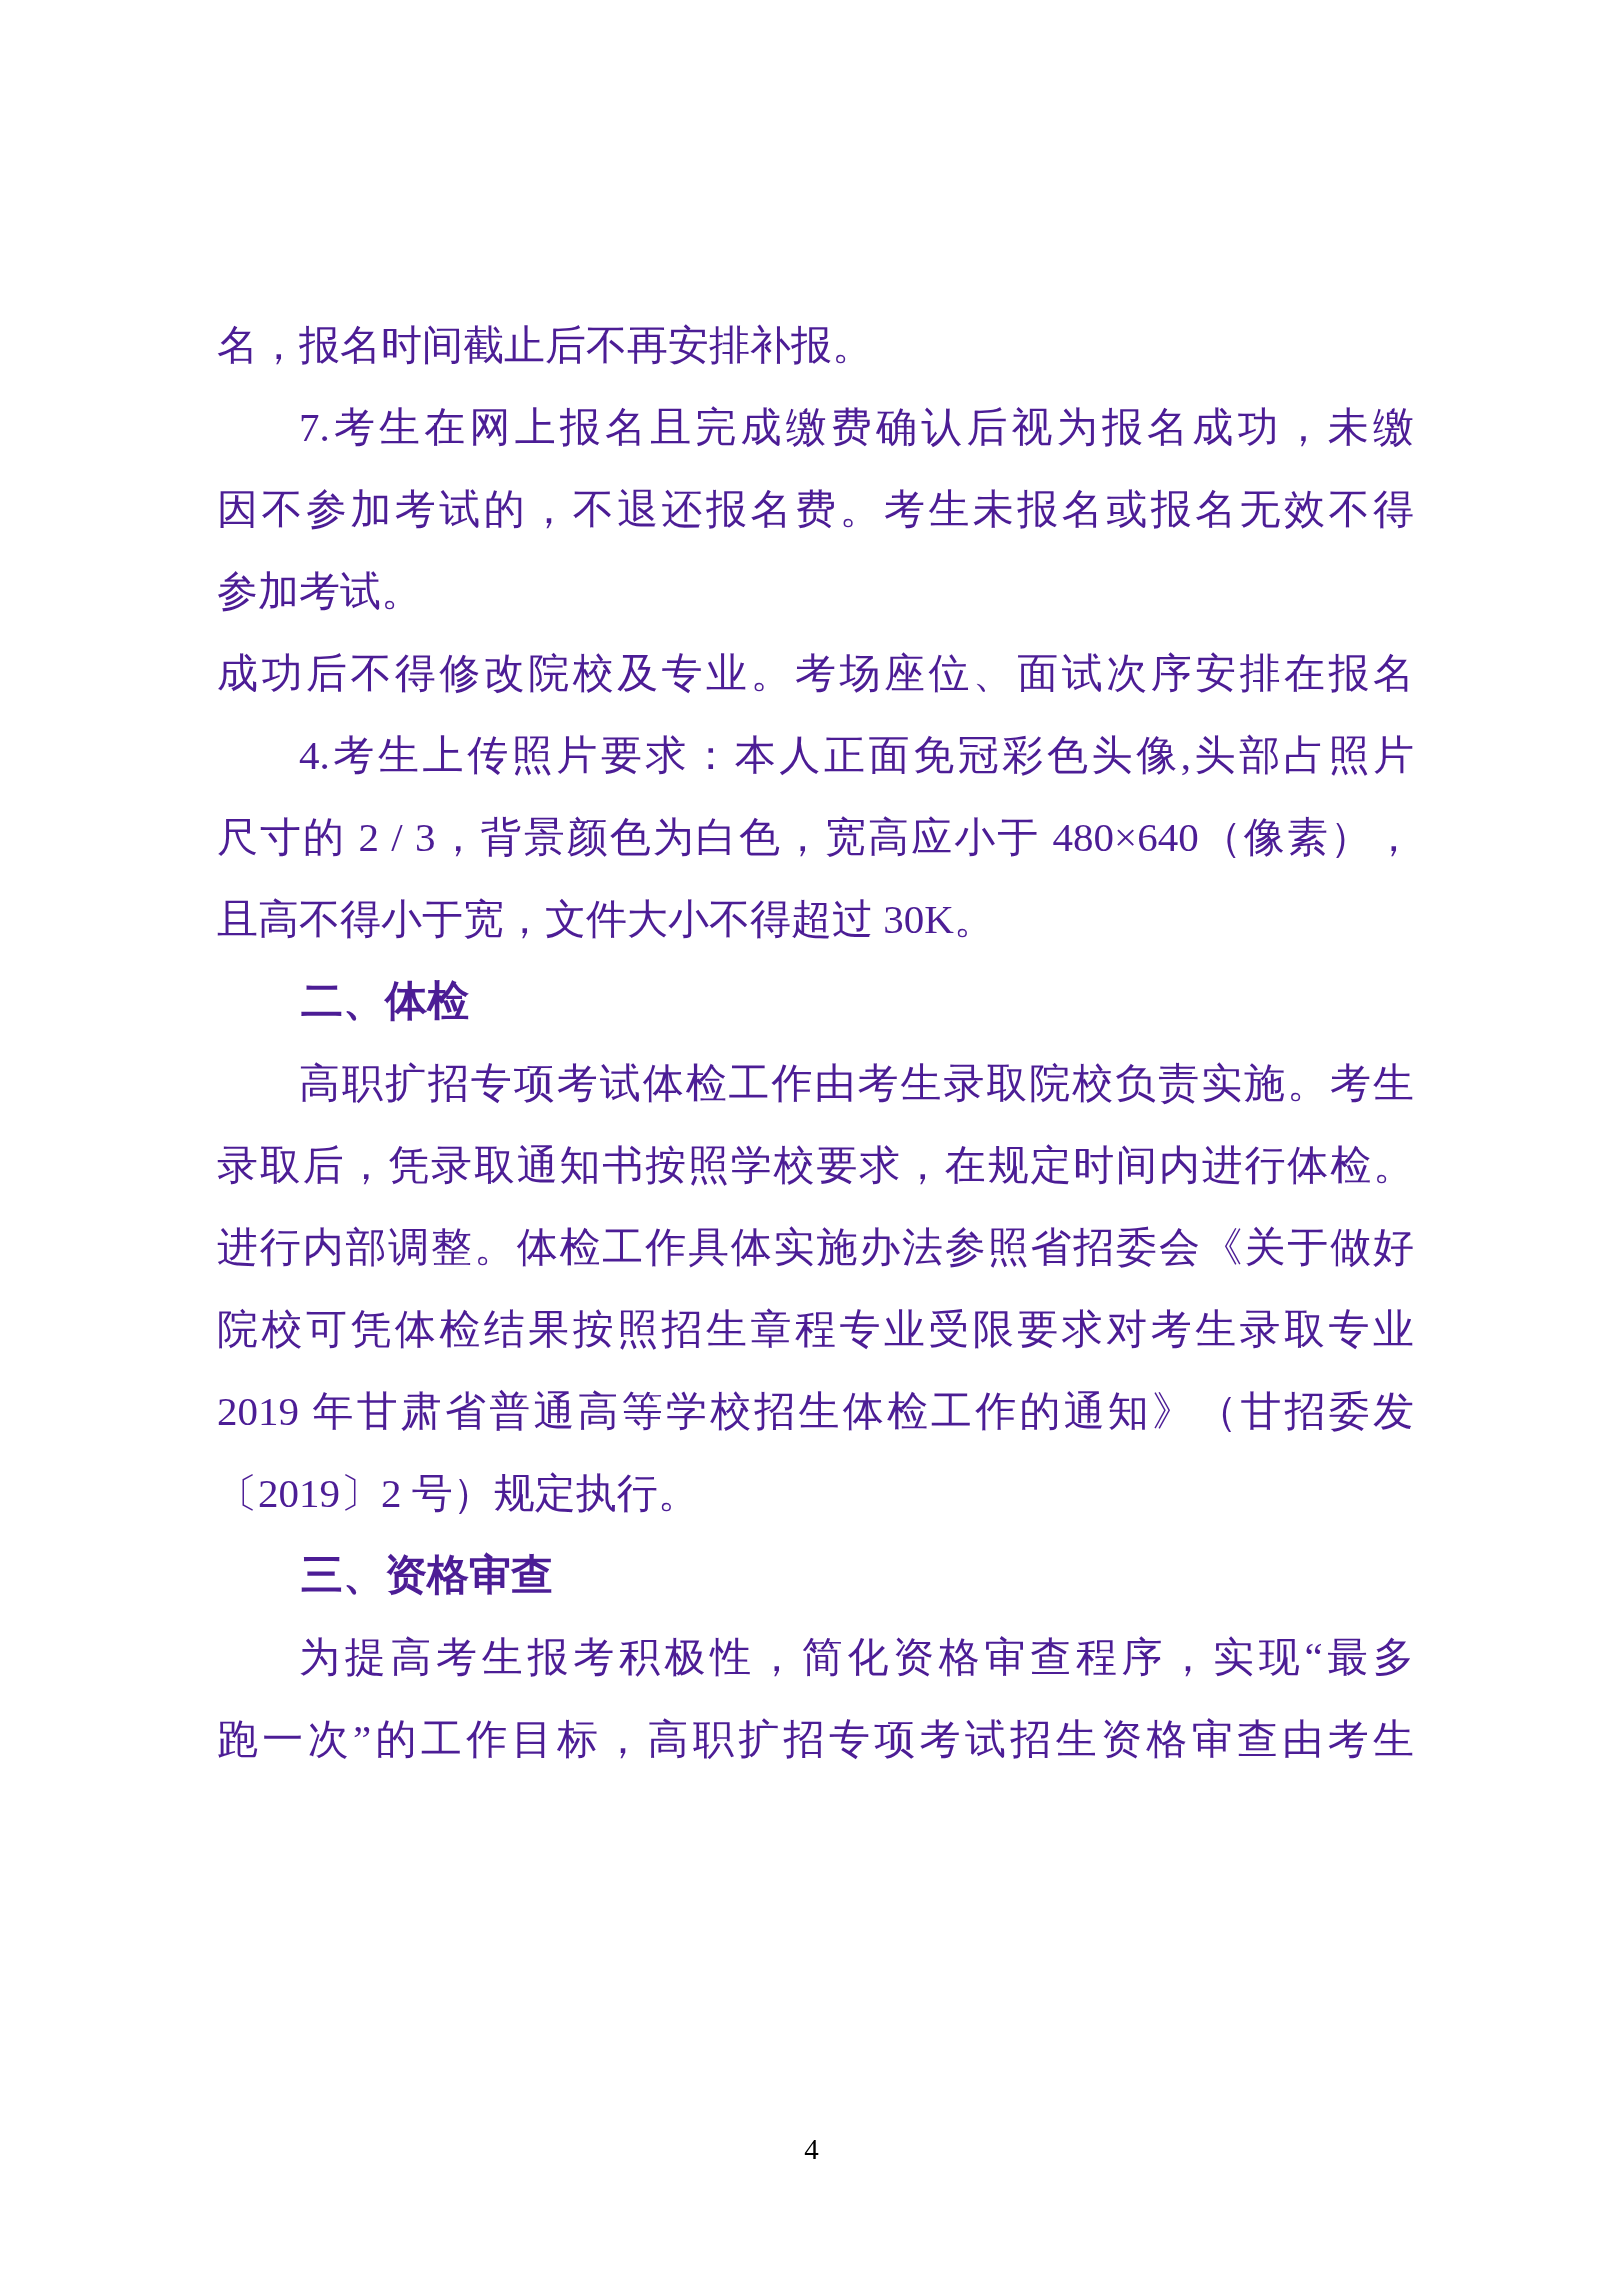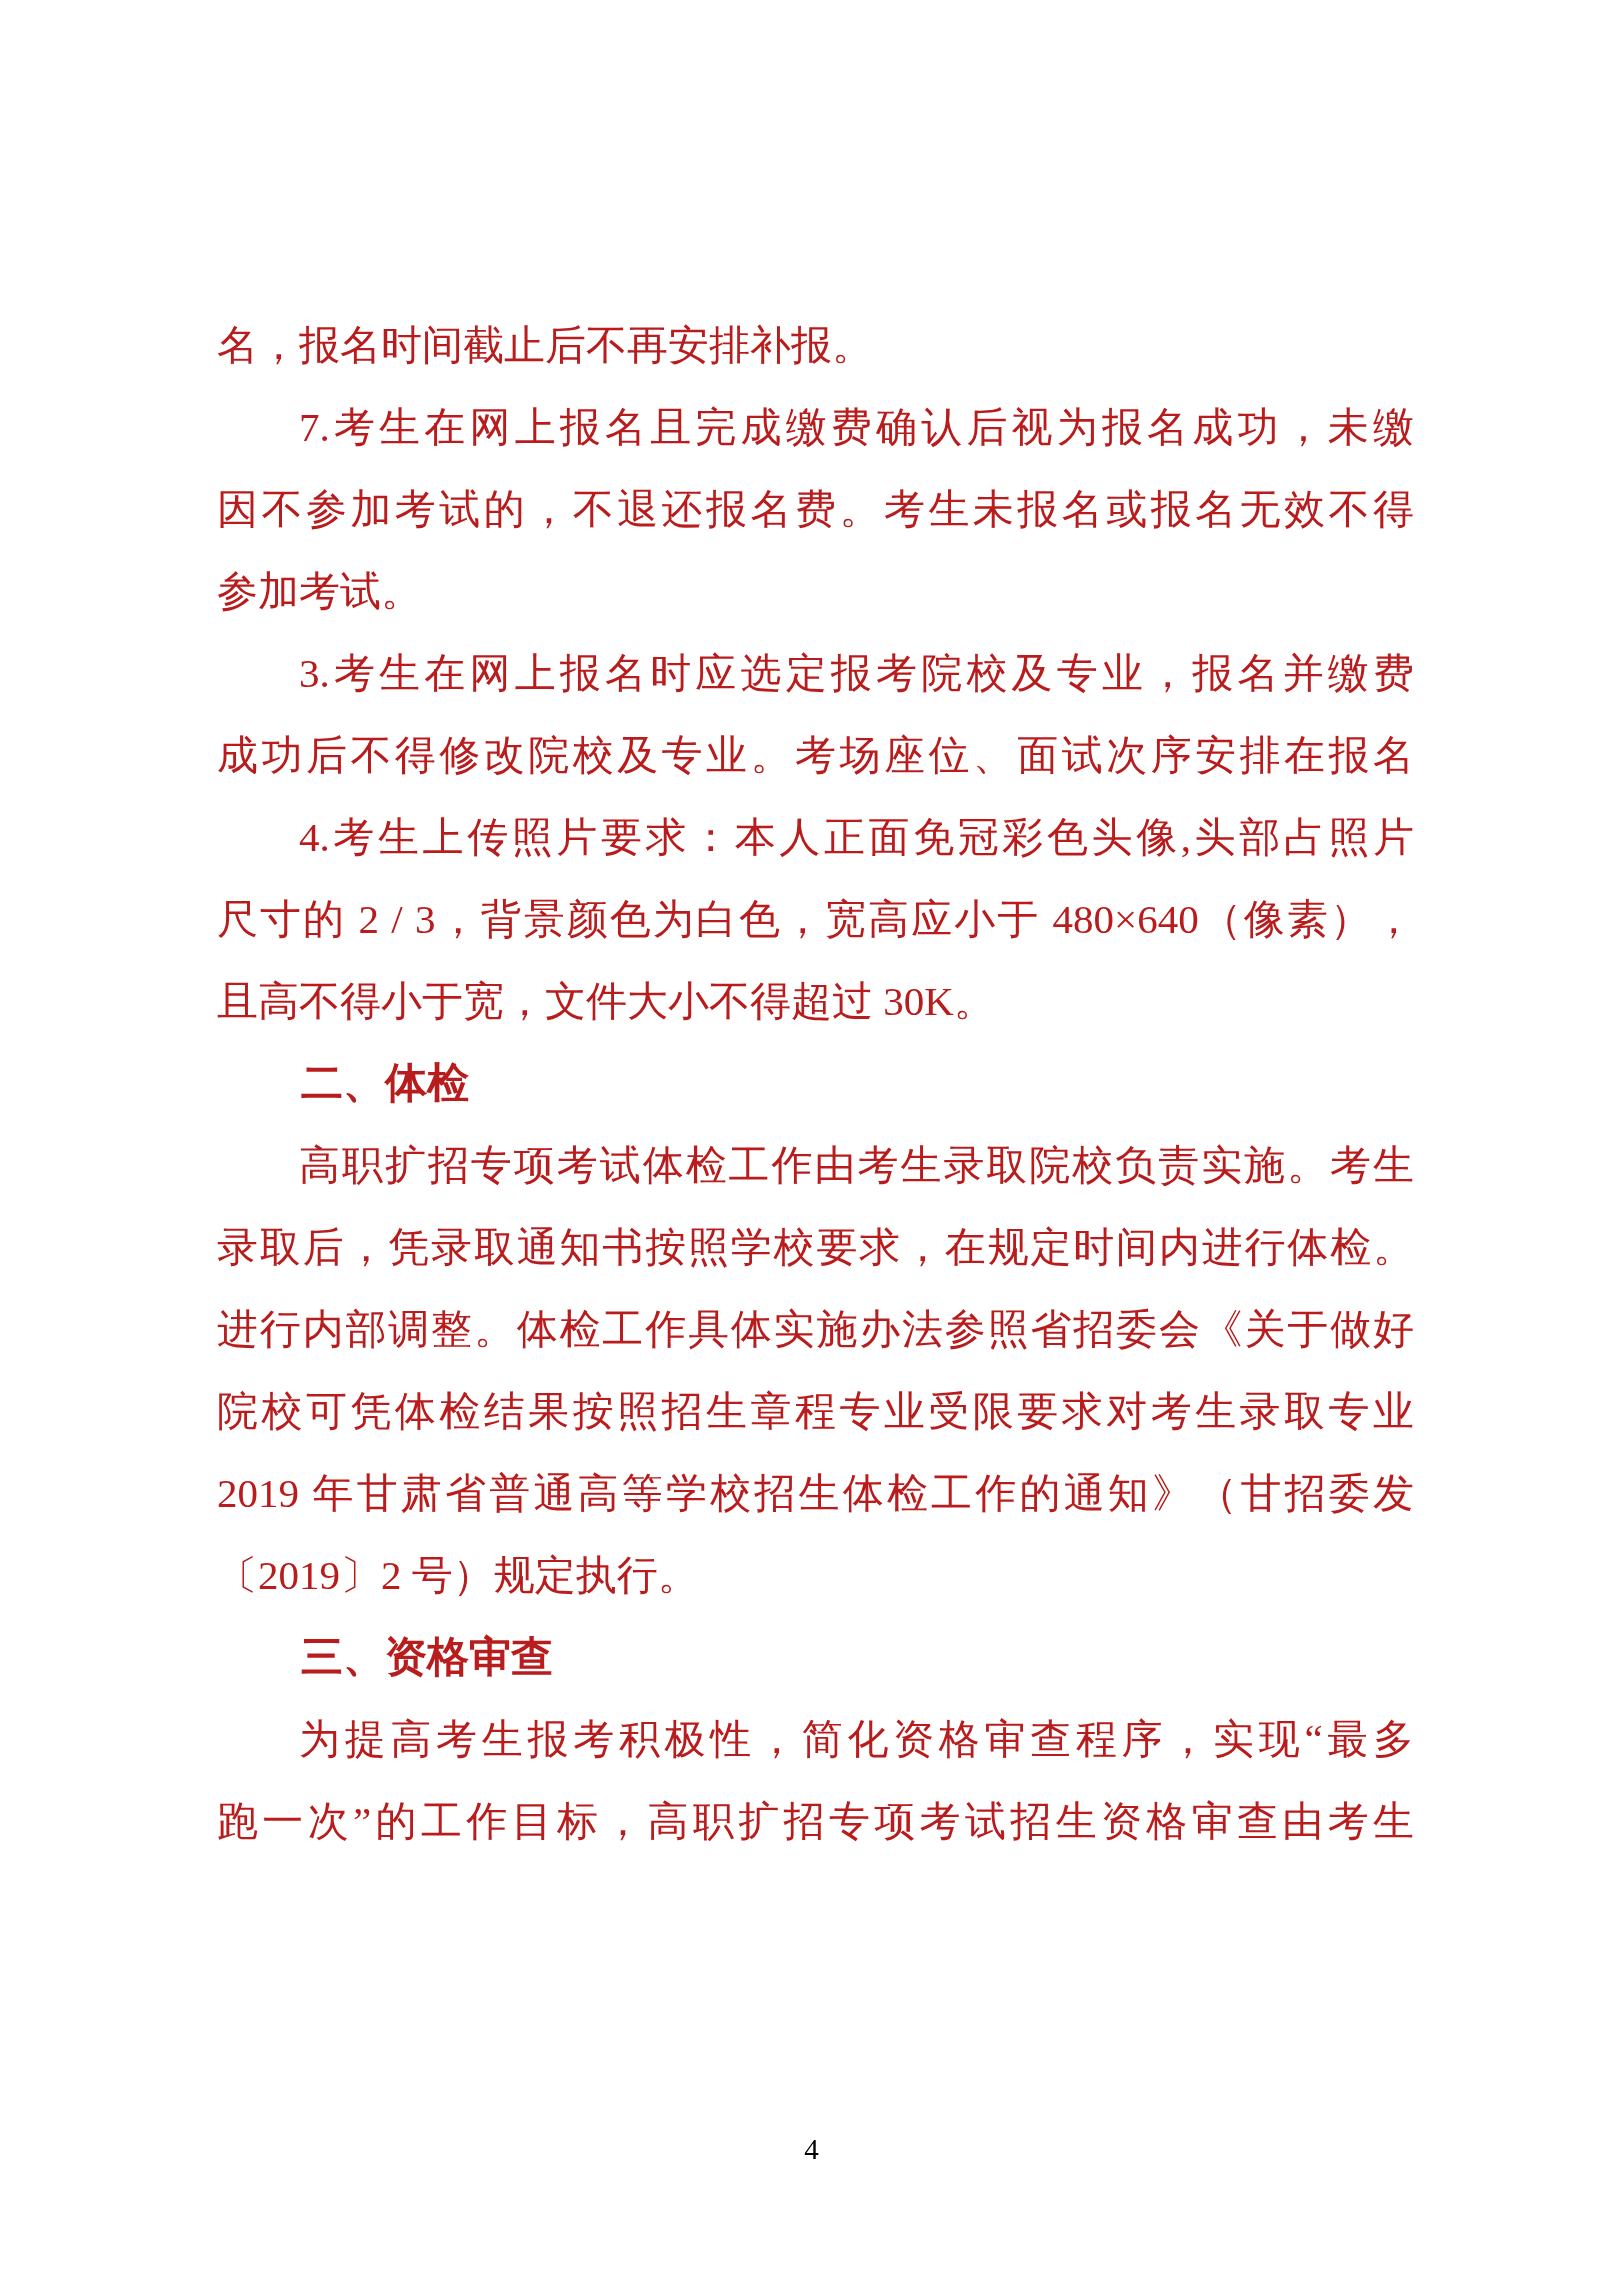--- a/index.html
+++ b/index.html
@@ -16,21 +16,21 @@
     position: absolute;
     left: 217px;
     top: 304px;
     width: 1197px;
   }
   .line {
     font-family: "Liberation Serif", "DejaVu Serif", serif;
     font-size: 41px;
     line-height: 82px;
     height: 82px;
-    color: #b91c1c;
+    color: #4c1d95;
     text-align: left;
     white-space: nowrap;
   }
   .line.justify {
     white-space: normal;
     text-align: justify;
     text-align-last: justify;
   }
   .line.indent {
     text-indent: 2em;
@@ -57,21 +57,20 @@
 </style>
 </head>
 <body>
 
 <div class="page">
   <div class="content">
     <div class="line">名，报名时间截止后不再安排补报。</div>
     <div class="line indent justify">7.考生在网上报名且完成缴费确认后视为报名成功，未缴</div>
     <div class="line justify">因不参加考试的，不退还报名费。考生未报名或报名无效不得</div>
     <div class="line">参加考试。</div>
-    <div class="line indent justify">3.考生在网上报名时应选定报考院校及专业，报名并缴费</div>
     <div class="line justify">成功后不得修改院校及专业。考场座位、面试次序安排在报名</div>
     <div class="line indent justify">4.考生上传照片要求：本人正面免冠彩色头像,头部占照片</div>
     <div class="line justify">尺寸的 2 / 3，背景颜色为白色，宽高应小于 480×640（像素），</div>
     <div class="line">且高不得小于宽，文件大小不得超过 30K。</div>
     <div class="line heading indent">二、体检</div>
     <div class="line indent justify">高职扩招专项考试体检工作由考生录取院校负责实施。考生</div>
     <div class="line justify">录取后，凭录取通知书按照学校要求，在规定时间内进行体检。</div>
     <div class="line justify">进行内部调整。体检工作具体实施办法参照省招委会《关于做好</div>
     <div class="line justify">院校可凭体检结果按照招生章程专业受限要求对考生录取专业</div>
     <div class="line justify">2019 年甘肃省普通高等学校招生体检工作的通知》（甘招委发</div>

